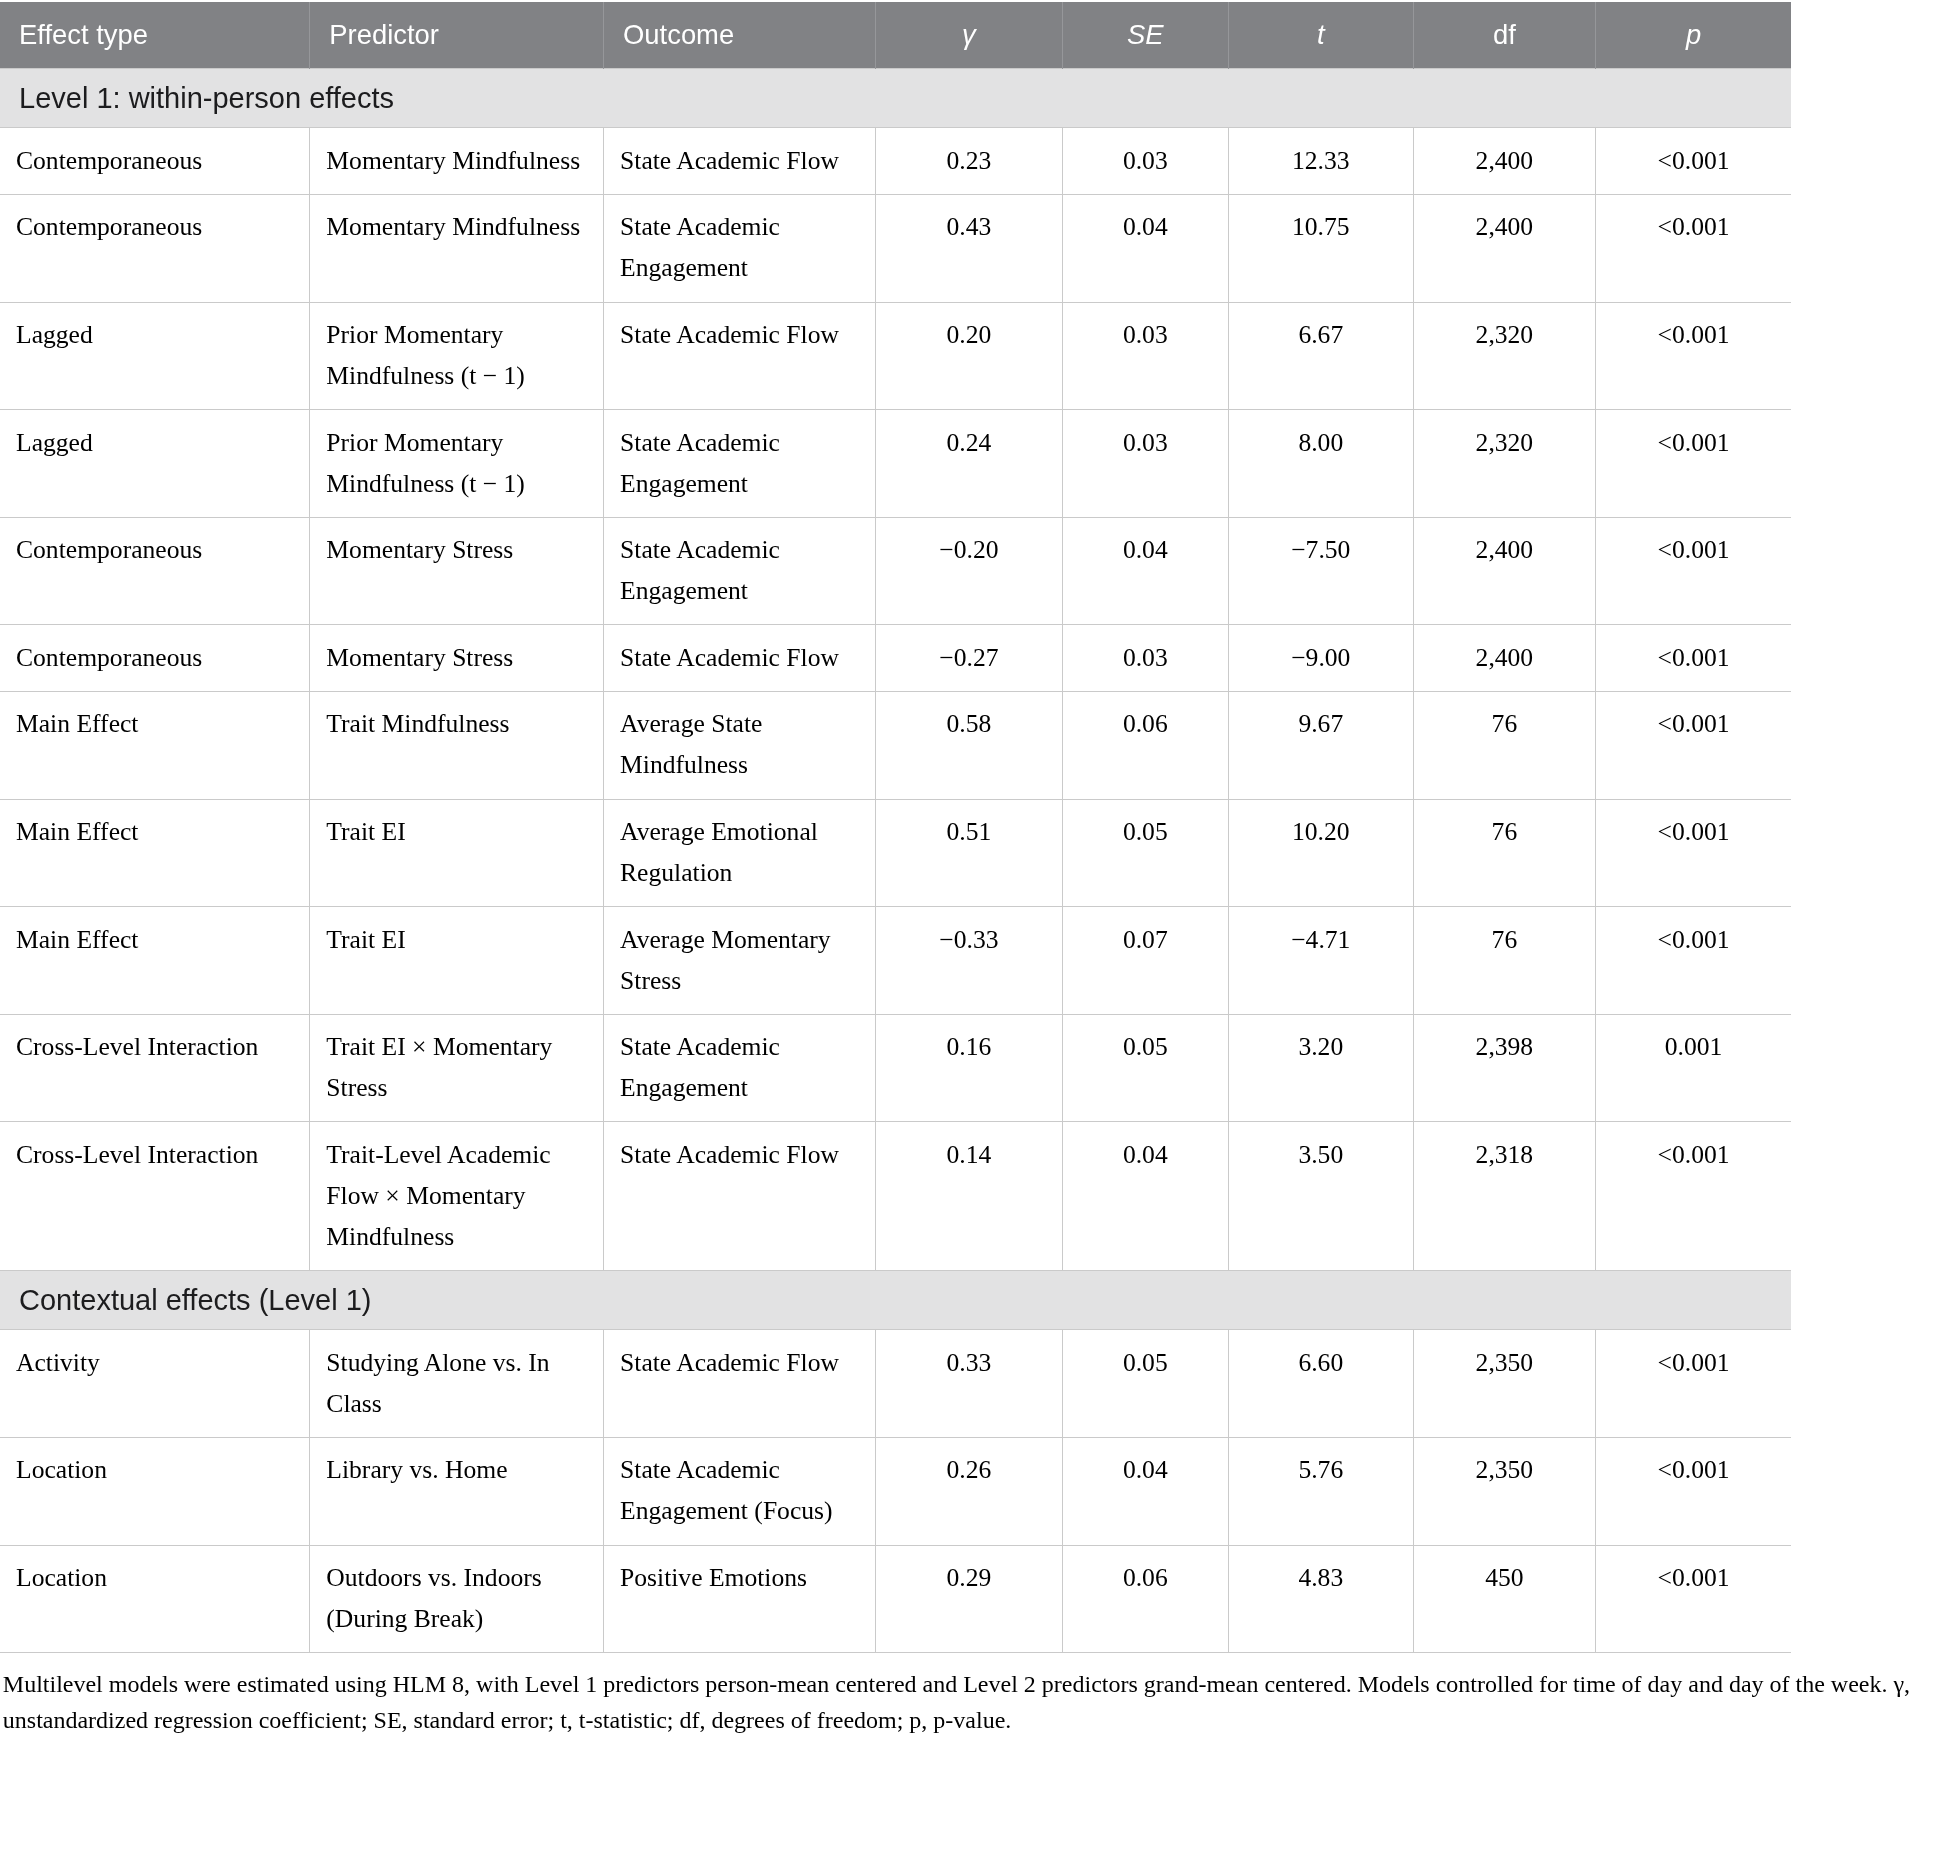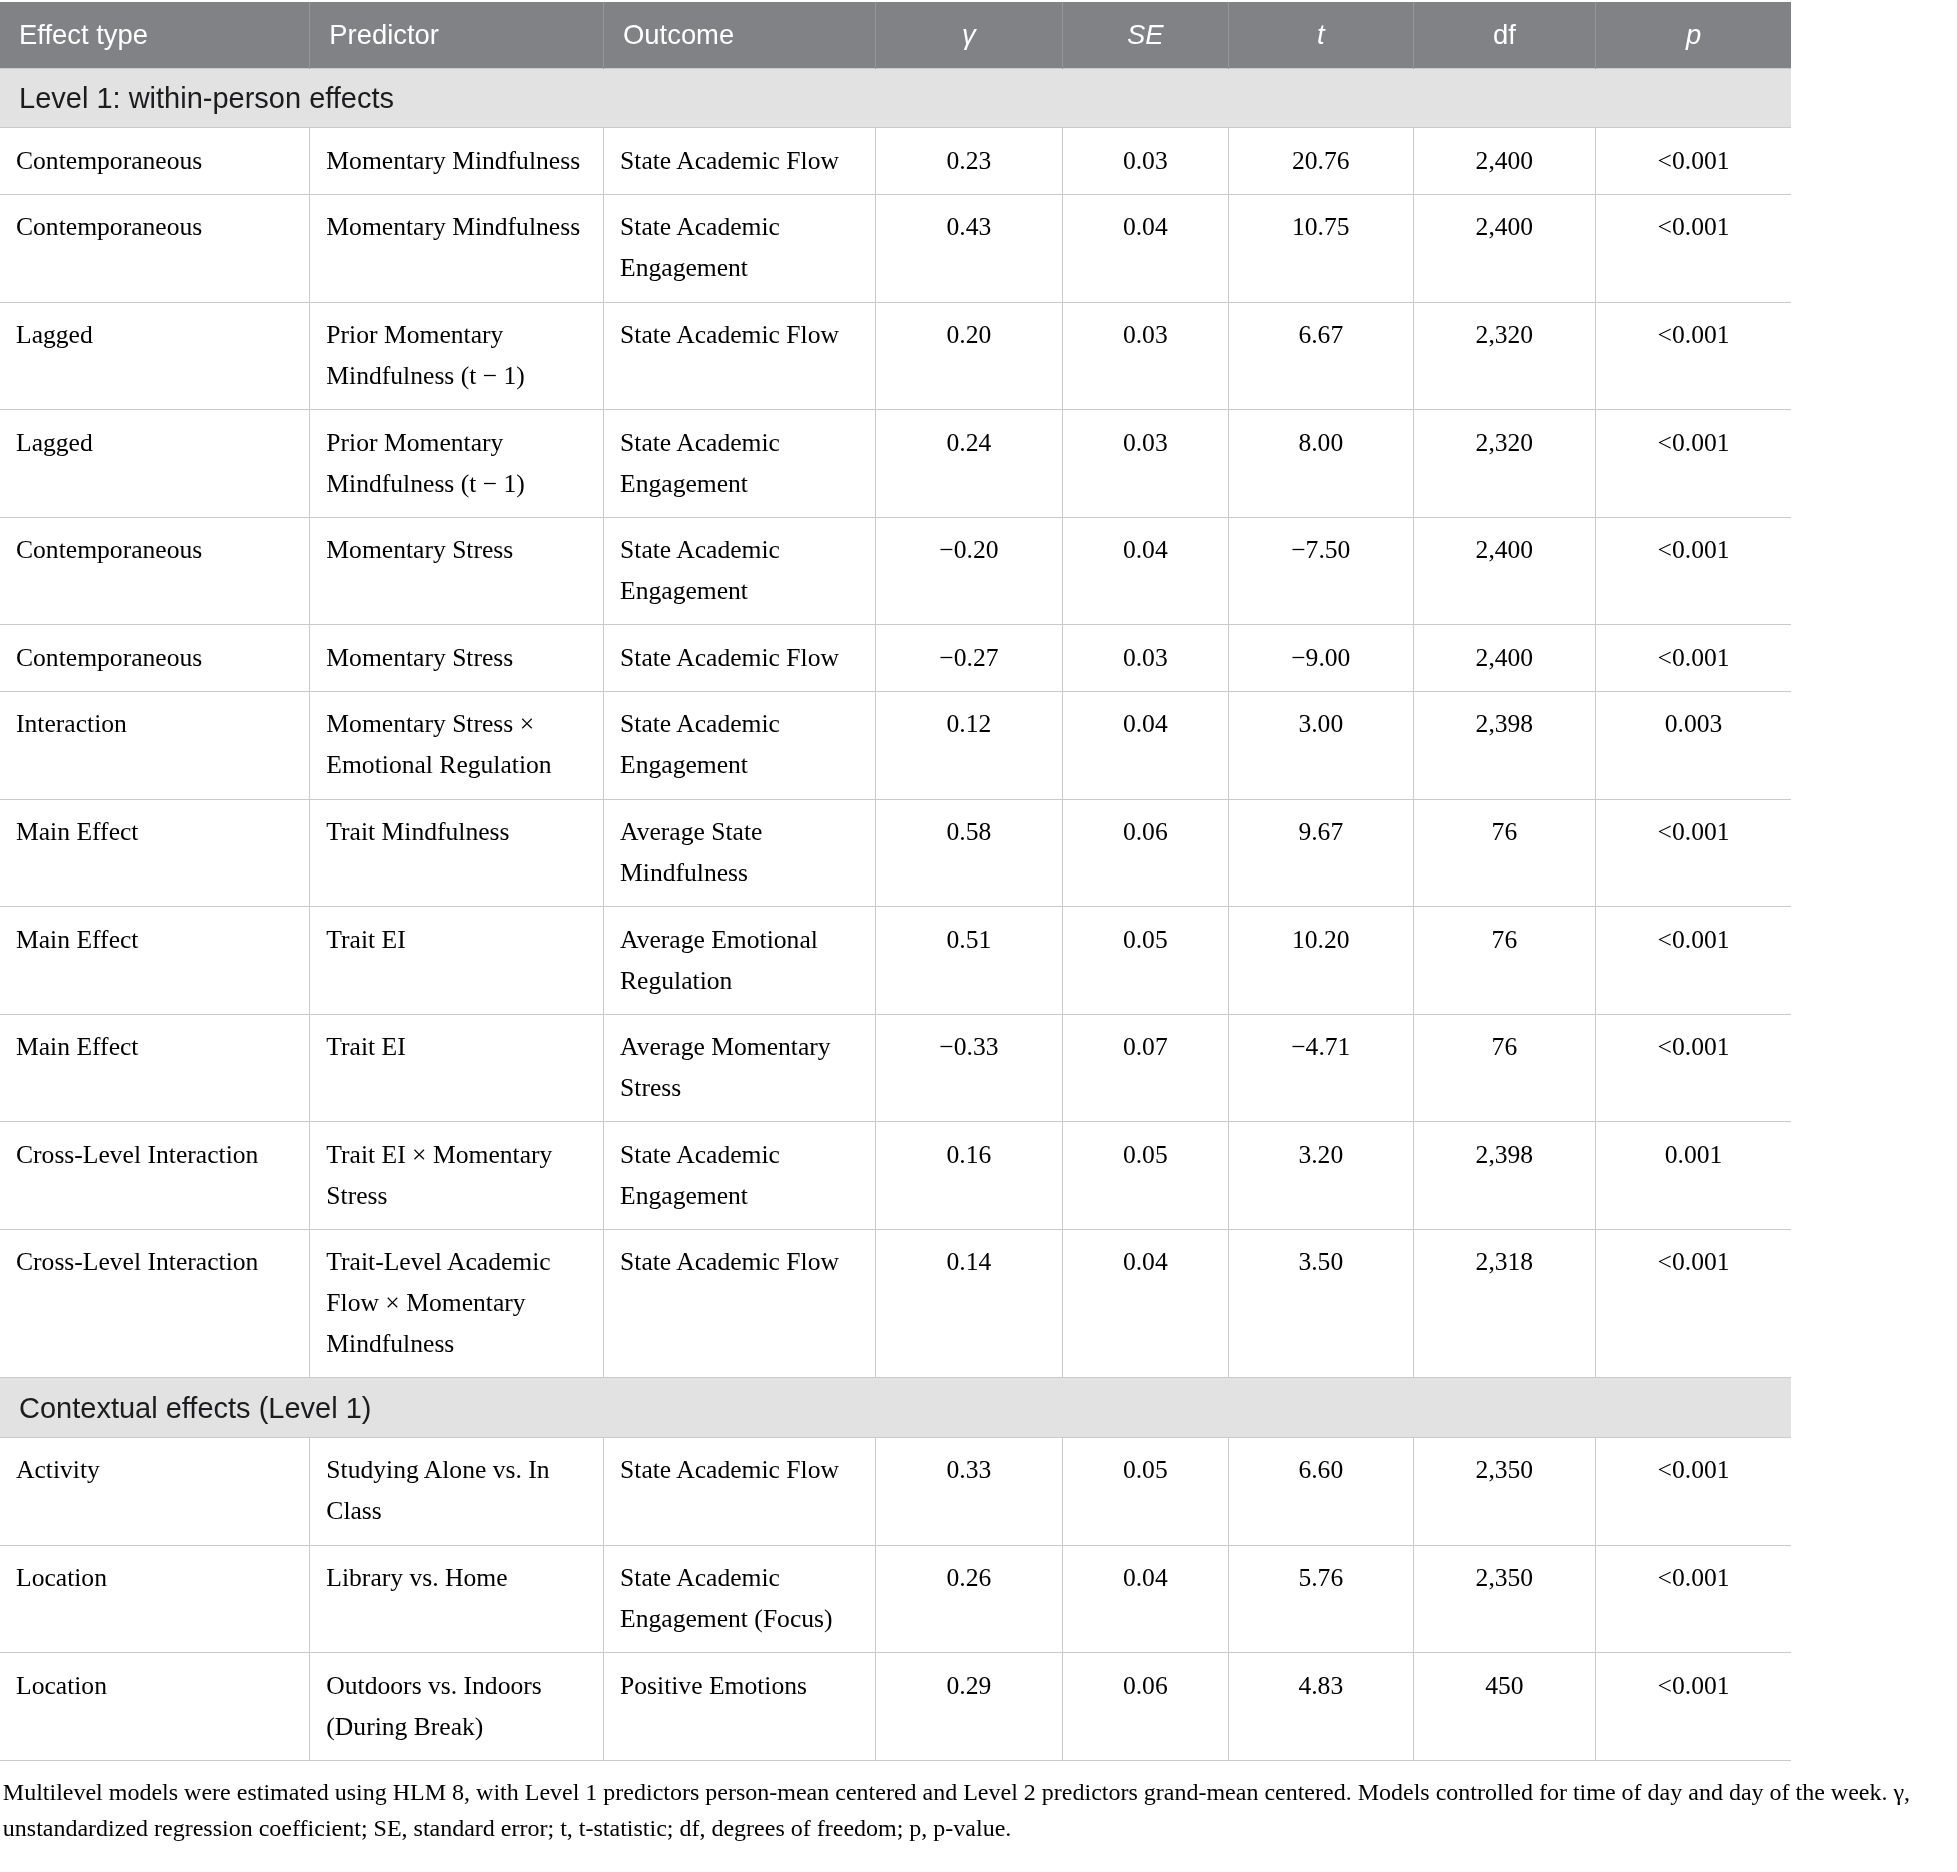--- a/index.html
+++ b/index.html
@@ -110,21 +110,21 @@
     <tbody id="table-body">
         <tr class="section-row">
           <td colspan="8">Level 1: within-person effects</td>
         </tr>
         <tr>
           <td class="align-left">Contemporaneous</td>
           <td class="align-left">Momentary Mindfulness</td>
           <td class="align-left">State Academic Flow</td>
           <td class="align-center">0.23</td>
           <td class="align-center">0.03</td>
-          <td class="align-center">20.76</td>
+          <td class="align-center">12.33</td>
           <td class="align-center">2,400</td>
           <td class="align-center">&lt;0.001</td>
         </tr>
         <tr>
           <td class="align-left">Contemporaneous</td>
           <td class="align-left">Momentary Mindfulness</td>
           <td class="align-left">State Academic Engagement</td>
           <td class="align-center">0.43</td>
           <td class="align-center">0.04</td>
           <td class="align-center">10.75</td>
@@ -163,30 +163,20 @@
         </tr>
         <tr>
           <td class="align-left">Contemporaneous</td>
           <td class="align-left">Momentary Stress</td>
           <td class="align-left">State Academic Flow</td>
           <td class="align-center">−0.27</td>
           <td class="align-center">0.03</td>
           <td class="align-center">−9.00</td>
           <td class="align-center">2,400</td>
           <td class="align-center">&lt;0.001</td>
-        </tr>
-        <tr>
-          <td class="align-left">Interaction</td>
-          <td class="align-left">Momentary Stress × Emotional Regulation</td>
-          <td class="align-left">State Academic Engagement</td>
-          <td class="align-center">0.12</td>
-          <td class="align-center">0.04</td>
-          <td class="align-center">3.00</td>
-          <td class="align-center">2,398</td>
-          <td class="align-center">0.003</td>
         </tr>
         <tr>
           <td class="align-left">Main Effect</td>
           <td class="align-left">Trait Mindfulness</td>
           <td class="align-left">Average State Mindfulness</td>
           <td class="align-center">0.58</td>
           <td class="align-center">0.06</td>
           <td class="align-center">9.67</td>
           <td class="align-center">76</td>
           <td class="align-center">&lt;0.001</td>

